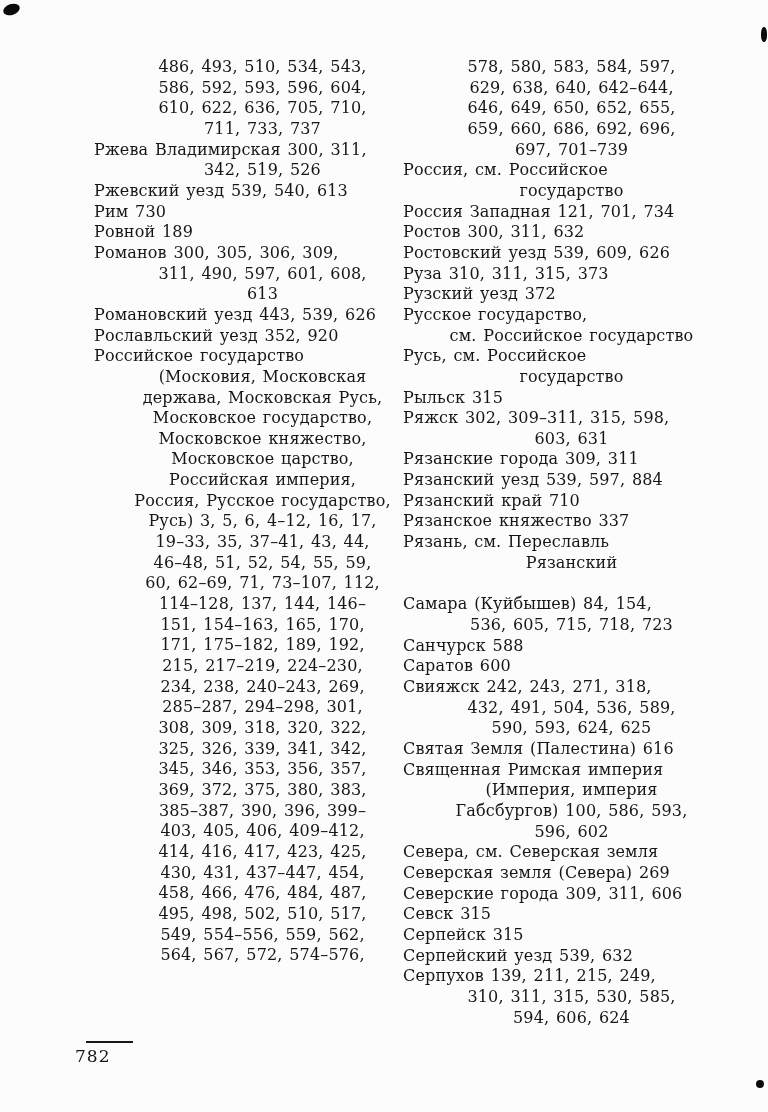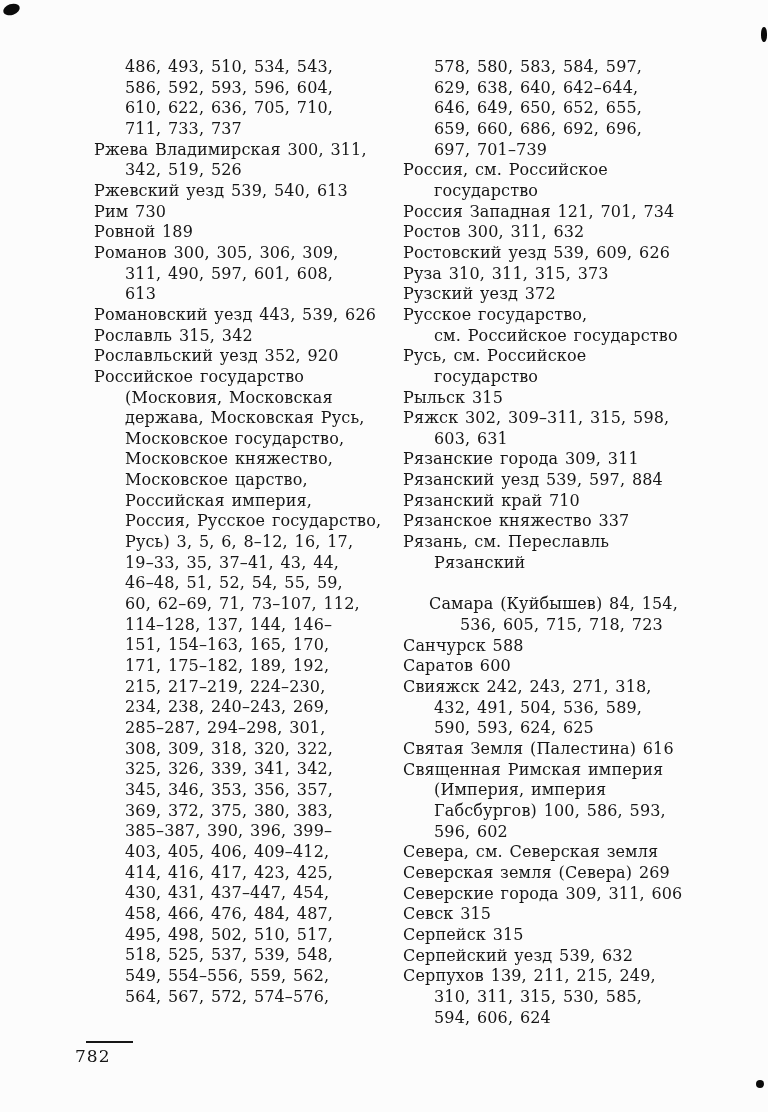--- a/index.html
+++ b/index.html
@@ -20,23 +20,23 @@
     top: 57px;
     width: 306px;
     font-size: 16px;
     line-height: 20.65px;
     letter-spacing: 0.15px;
     word-spacing: 1.5px;
   }
   .col-left  { left: 94px; }
   .col-right { left: 403px; }
   .entry { }
-  .entry.gap-before { margin-top: 21px; margin-left: 26px; }
+  .entry.gap-before { margin-top: 21px; }
   .line { white-space: nowrap; }
-  .line.indent { padding-left: 31px; }
+  .line.indent { padding-left: 31px; text-align: center; }
   .footer-rule {
     position: absolute;
     left: 86px;
     top: 1041px;
     width: 47px;
     height: 2px;
     background: #161616;
   }
   .page-number {
     position: absolute;
@@ -79,57 +79,53 @@
       <div class="entry">
         <div class="line">Ровной 189</div>
       </div>
       <div class="entry">
         <div class="line">Романов 300, 305, 306, 309,</div>
         <div class="line indent">311, 490, 597, 601, 608,</div>
         <div class="line indent">613</div>
       </div>
       <div class="entry">
         <div class="line">Романовский уезд 443, 539, 626</div>
-      </div>
-      <div class="entry">
-        <div class="line">Рославль 315, 342</div>
       </div>
       <div class="entry">
         <div class="line">Рославльский уезд 352, 920</div>
       </div>
       <div class="entry">
         <div class="line">Российское государство</div>
         <div class="line indent">(Московия, Московская</div>
         <div class="line indent">держава, Московская Русь,</div>
         <div class="line indent">Московское государство,</div>
         <div class="line indent">Московское княжество,</div>
         <div class="line indent">Московское царство,</div>
         <div class="line indent">Российская империя,</div>
         <div class="line indent">Россия, Русское государство,</div>
-        <div class="line indent">Русь) 3, 5, 6, 8–12, 16, 17,</div>
+        <div class="line indent">Русь) 3, 5, 6, 4–12, 16, 17,</div>
         <div class="line indent">19–33, 35, 37–41, 43, 44,</div>
         <div class="line indent">46–48, 51, 52, 54, 55, 59,</div>
         <div class="line indent">60, 62–69, 71, 73–107, 112,</div>
         <div class="line indent">114–128, 137, 144, 146–</div>
         <div class="line indent">151, 154–163, 165, 170,</div>
         <div class="line indent">171, 175–182, 189, 192,</div>
         <div class="line indent">215, 217–219, 224–230,</div>
         <div class="line indent">234, 238, 240–243, 269,</div>
         <div class="line indent">285–287, 294–298, 301,</div>
         <div class="line indent">308, 309, 318, 320, 322,</div>
         <div class="line indent">325, 326, 339, 341, 342,</div>
         <div class="line indent">345, 346, 353, 356, 357,</div>
         <div class="line indent">369, 372, 375, 380, 383,</div>
         <div class="line indent">385–387, 390, 396, 399–</div>
         <div class="line indent">403, 405, 406, 409–412,</div>
         <div class="line indent">414, 416, 417, 423, 425,</div>
         <div class="line indent">430, 431, 437–447, 454,</div>
         <div class="line indent">458, 466, 476, 484, 487,</div>
         <div class="line indent">495, 498, 502, 510, 517,</div>
-        <div class="line indent">518, 525, 537, 539, 548,</div>
         <div class="line indent">549, 554–556, 559, 562,</div>
         <div class="line indent">564, 567, 572, 574–576,</div>
       </div>
     </div>
   <div class="col col-right">
       <div class="entry">
         <div class="line indent">578, 580, 583, 584, 597,</div>
         <div class="line indent">629, 638, 640, 642–644,</div>
         <div class="line indent">646, 649, 650, 652, 655,</div>
         <div class="line indent">659, 660, 686, 692, 696,</div>

